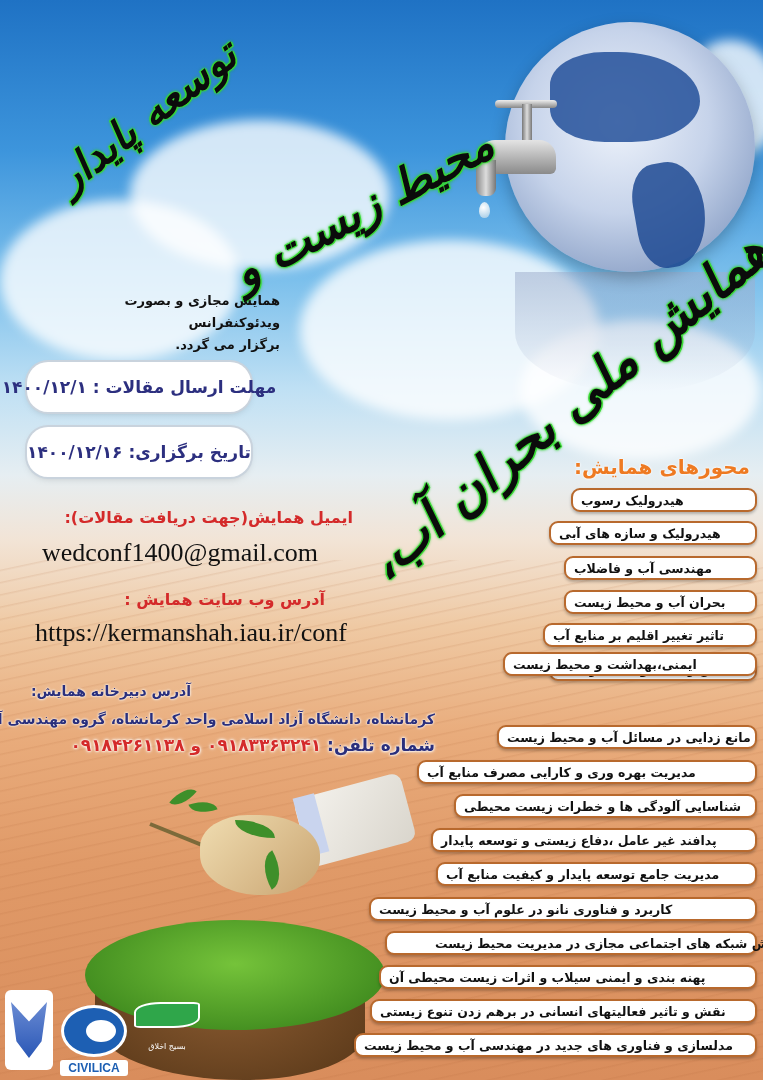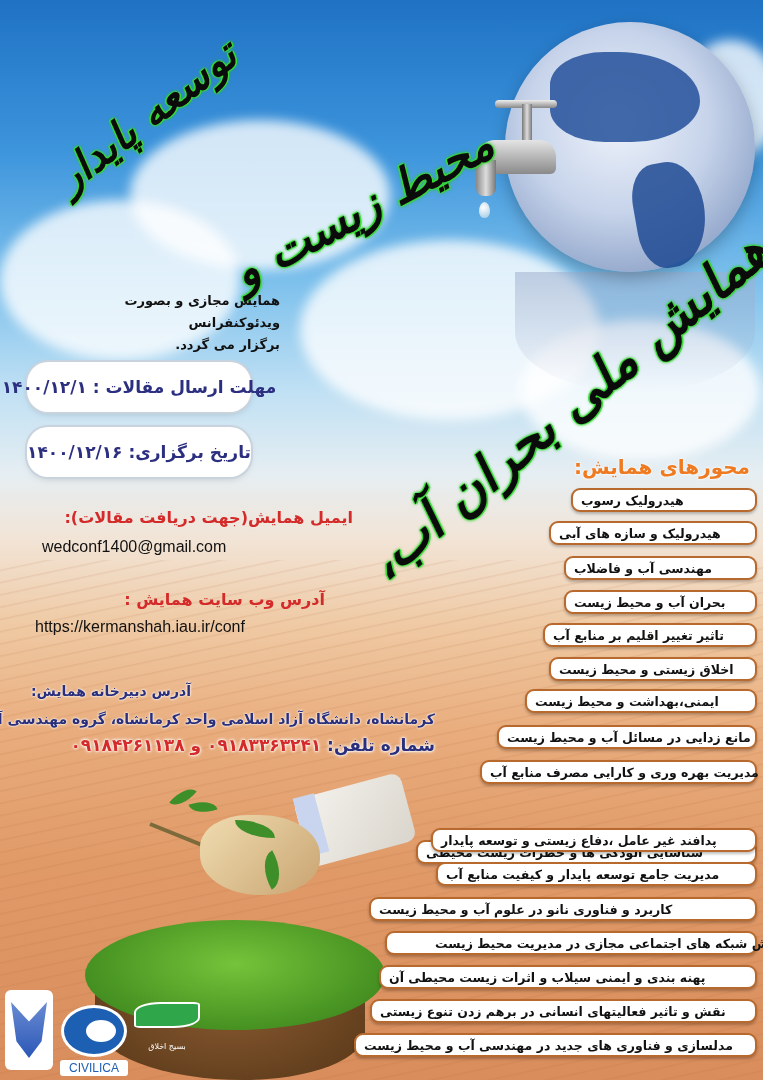--- a/index.html
+++ b/index.html
@@ -30,21 +30,21 @@
   .t3{left:30px;top:20px;font-size:42px;transform:rotate(-38deg);transform-origin:right bottom;}
   .virtual{position:absolute;left:60px;top:290px;width:220px;direction:rtl;font-size:13px;font-weight:bold;color:#111;line-height:22px;}
   
   .plaque{position:absolute;left:30px;width:218px;height:44px;border-radius:18px;background:#fff;
     box-shadow:0 0 0 3px #fff,0 0 0 5px #c9d3dd,0 3px 8px rgba(0,0,0,0.25);display:flex;align-items:center;justify-content:center;direction:rtl;}
   .plaque span{font-size:17px;font-weight:bold;color:#2c2f7f;white-space:nowrap;}
   .p1{top:365px;}
   .p2{top:430px;}
   
   .red-label{position:absolute;direction:rtl;color:#d42a2a;font-weight:bold;font-size:16px;white-space:nowrap;}
-  .contact-value{position:absolute;color:#111;font-family:Liberation Sans, sans-serif;font-size:16px;white-space:nowrap;}
+  .contact-value{position:absolute;color:#111;font-family:Liberation Serif, serif;font-size:26px;white-space:nowrap;}
   .navy-label{position:absolute;direction:rtl;color:#2a2f7c;font-weight:bold;white-space:nowrap;text-shadow:0 0 2px #fff,0 0 3px #fff;}
   .phone{position:absolute;direction:rtl;white-space:nowrap;font-weight:bold;font-size:17px;text-shadow:0 0 2px #fff,0 0 3px #fff,0 0 4px #fff;}
   .phone .pl{color:#2a2f7c;}
   .phone .pv{color:#d42a2a;}
   
   .topics-heading{position:absolute;left:560px;top:455px;width:190px;text-align:right;direction:rtl;font-size:20px;font-weight:bold;color:#ee7a22;
     text-shadow:0 0 2px #fff,0 0 3px #fff;}
   .topic{position:absolute;right:6px;height:24px;background:#fff;border:2px solid #b8692d;border-radius:9px;
     box-shadow:0 2px 3px rgba(0,0,0,0.25);display:flex;align-items:center;justify-content:flex-end;padding:0 8px;direction:rtl;box-sizing:border-box;}
   .topic span{font-size:12.5px;font-weight:bold;color:#111;white-space:nowrap;direction:rtl;}
@@ -56,21 +56,21 @@
   .hand{position:absolute;left:200px;top:815px;width:120px;height:80px;border-radius:40% 50% 45% 50%;background:linear-gradient(135deg,#f0ddb1,#c9a471);}
   .leaf{position:absolute;width:26px;height:14px;border-radius:0 100% 0 100%;background:#3e8f2a;}
   .twig{position:absolute;left:150px;top:822px;width:75px;height:4px;background:#7c6a3a;transform:rotate(22deg);transform-origin:left center;}
   
   .logo{position:absolute;}
   .logo-azad{left:5px;top:990px;width:48px;height:80px;border-radius:6px;background:#fff;display:flex;align-items:center;justify-content:center;}
   .logo-azad .wing{width:36px;height:56px;background:linear-gradient(180deg,#6a8bd3,#2a57b6);clip-path:polygon(0 0,50% 35%,100% 0,85% 70%,50% 100%,15% 70%);}
   .logo-civ{left:60px;top:1005px;width:68px;height:70px;}
   .logo-civ .c{width:60px;height:46px;margin:0 auto;border-radius:50%;background:#1d5fb3;border:3px solid #fff;position:relative;}
   .logo-civ .c::after{content:"";position:absolute;left:22px;top:12px;width:30px;height:22px;border-radius:50%;background:#fff;}
-  .logo-civ .lbl{display:block;text-align:center;font-family:"Liberation Sans",sans-serif;font-weight:normal;font-size:12px;color:#1d5fb3;
+  .logo-civ .lbl{display:block;text-align:center;font-family:"Liberation Sans",sans-serif;font-weight:bold;font-size:12px;color:#1d5fb3;
     background:#fff;border-radius:3px;margin-top:3px;padding:1px 2px;}
   .logo-basij{left:132px;top:1000px;width:70px;height:72px;}
   .logo-basij .ribbon{width:62px;height:22px;margin:2px auto;border-radius:40% 10% 40% 10%;background:#2fa64a;border:2px solid #fff;}
   .logo-basij .txt{display:block;text-align:center;font-size:8px;color:#fff;direction:rtl;margin-top:14px;}
 </style>
 </head>
 <body>
 
 <div class="poster">
 
@@ -142,30 +142,30 @@
     </div>
   <div class="topic" style="top:590px;width:193px;border-radius:9px;">
       <span>بحران آب و محیط زیست</span>
     </div>
   <div class="topic" style="top:623px;width:214px;">
       <span>تاثیر تغییر اقلیم بر منابع آب</span>
     </div>
   <div class="topic" style="top:657px;width:208px;">
       <span>اخلاق زیستی و محیط زیست</span>
     </div>
-  <div class="topic" style="top:689px;width:232px;">
+  <div class="topic" style="top:652px;width:254px;">
       <span>ایمنی،بهداشت و محیط زیست</span>
     </div>
   <div class="topic" style="top:725px;width:260px;">
       <span>مانع زدایی در مسائل آب و محیط زیست</span>
     </div>
-  <div class="topic" style="top:760px;width:277px;margin-left:8px;">
+  <div class="topic" style="top:760px;width:340px;margin-left:8px;">
       <span>مدیریت بهره وری و کارایی مصرف منابع آب</span>
     </div>
-  <div class="topic" style="top:840px;width:341px;">
+  <div class="topic" style="top:794px;width:303px;">
       <span>شناسایی آلودگی ها و خطرات زیست محیطی</span>
     </div>
   <div class="topic" style="top:828px;width:326px;">
       <span>پدافند غیر عامل ،دفاع زیستی و توسعه پایدار</span>
     </div>
   <div class="topic" style="top:862px;width:321px;">
       <span>مدیریت جامع توسعه پایدار و کیفیت منابع آب</span>
     </div>
   <div class="topic" style="top:897px;width:388px;">
       <span>کاربرد و فناوری نانو در علوم آب و محیط زیست</span>

